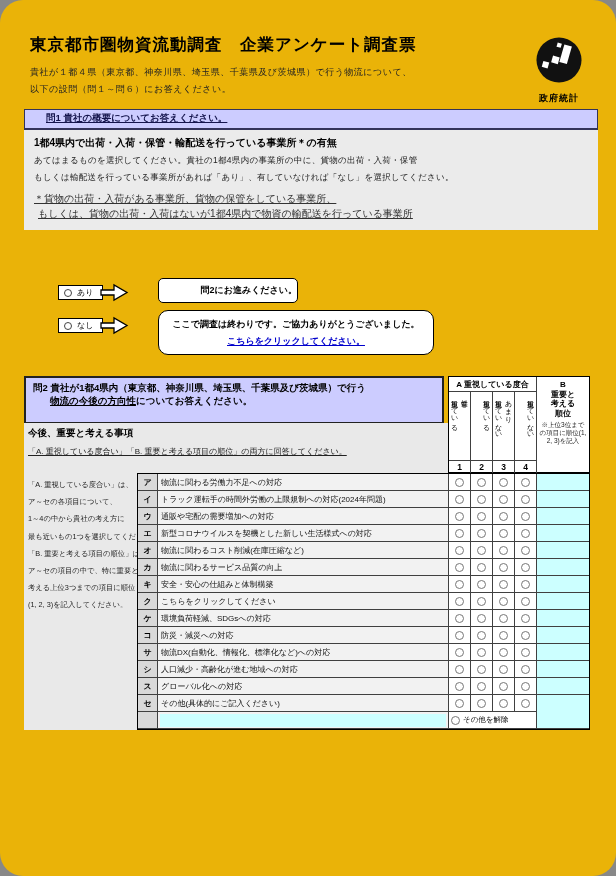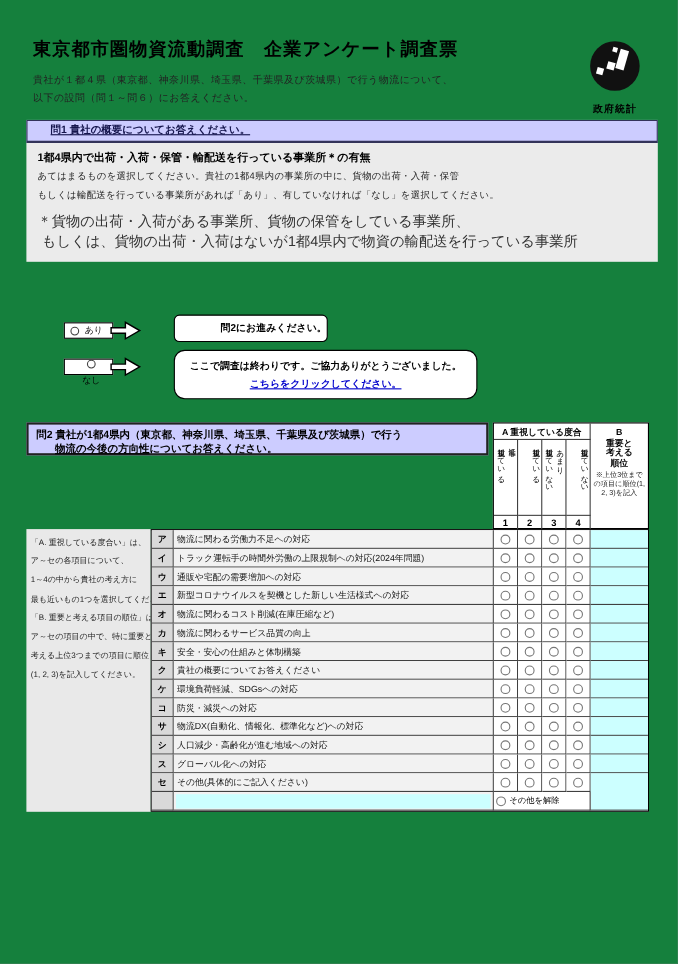--- a/index.html
+++ b/index.html
@@ -1,19 +1,19 @@
 <!DOCTYPE html>
 <html><head>
 <meta charset="utf-8">
 <style>
   * { margin:0; padding:0; box-sizing:border-box; }
   body { background:#888; font-family:"Liberation Sans", sans-serif; }
   .page {
-    position:relative; width:616px; height:876px; background:#15803d;
-    margin:0 auto; overflow:hidden; color:#000;
+    position:relative; width:616px; height:876px; background:#eab308;
+    margin:0 auto; overflow:hidden; color:#000;border-radius:23px;
   }
 
   
   .doc-title { font-size:16.5px; font-weight:bold; margin:34px 0 10px 30px; letter-spacing:1px; }
   .intro { margin:0 0 4px 30px; font-size:9px; color:#222; letter-spacing:.5px; }
   .logo { position:absolute; right:28px; top:34px; width:58px; text-align:center; }
   .logo-label { font-size:9px; font-weight:bold; margin-top:2px; letter-spacing:1px; }
 
   
   .q-bar {
@@ -23,21 +23,21 @@
   }
   .q-bar .u { text-decoration:underline;padding-left:16px; }
 
   
   .grey-box {
     margin-left:24px; width:574px; background:#ebebeb;
     padding:6px 10px 9px;
   }
   .sub-bold { font-size:10px; font-weight:bold; color:#000; margin-bottom:5px; }
   .body-line { font-size:8.5px; color:#222; margin:5px 0; letter-spacing:.3px; }
-  .note-line { font-size:13px; color:#333; margin-top:8px; }
+  .note-line { font-size:10px; color:#333; margin-top:8px;text-decoration:underline; }
   .note-line2 { margin-top:1px; margin-left:4px; }
 
   
   .options-area { position:relative; height:90px; margin-left:24px;margin-top:47px; }
   .opt-box {
     position:absolute; left:34px; width:45px; height:15px; background:#fff;
     border:1px solid #000; display:flex; align-items:center; gap:5px;
     padding-left:5px; font-size:8px;
   }
   .radio {
@@ -55,21 +55,21 @@
   .end-box {
     position:absolute; left:134px; top:33px; width:276px; height:45px;
     border:1.5px solid #000; border-radius:10px; background:#fff;
     text-align:center; font-size:9px; font-weight:bold; padding-top:7px;
   }
   .end-box .link { display:inline-block; margin-top:4px; color:#0000cc; text-decoration:underline; cursor:pointer; }
 
   
   .q2 { position:relative; margin:9px 0 0 24px; width:566px; height:360px; }
   .q2-header {
-    position:absolute; left:0; top:0; width:420px; height:30px;
+    position:absolute; left:0; top:0; width:420px; height:48px;
     background:#ccccff; border:2px solid #222; padding:3px 7px;
     font-size:9.5px; font-weight:bold; line-height:13px; color:#000;
   }
   .q2-header .l2 { padding-left:17px; }
   .q2-header .u { text-decoration:underline; }
   .q2-subband {
     position:absolute; left:0; top:47px; width:424px; height:50px;
     background:#e9e9e9; padding:4px 4px 0;
   }
   .q2-subband .sub-bold { font-size:9.5px; margin-bottom:6px; }
@@ -153,40 +153,44 @@
       <span class="radio"></span>
       <span>あり</span>
     </div>
     <svg class="block-arrow" style="top:6px;" width="30" height="19" viewBox="0 0 30 19">
       <polygon points="1,7 14,7 14,2 27,9.5 14,17 14,12 1,12" fill="#fff" stroke="#000" stroke-width="1.3"></polygon>
     </svg>
     <div class="next-box">
       <span>問2にお進みください。</span>
     </div>
 
-    <div class="opt-box" style="top:41px;flex-direction:column;">
+    <div class="opt-box" style="top:41px;">
       <span class="radio"></span>
       <span>なし</span>
     </div>
     <svg class="block-arrow" style="top:39px;" width="30" height="19" viewBox="0 0 30 19">
       <polygon points="1,7 14,7 14,2 27,9.5 14,17 14,12 1,12" fill="#fff" stroke="#000" stroke-width="1.3"></polygon>
     </svg>
     <div class="end-box">
       <div>ここで調査は終わりです。ご協力ありがとうございました。</div>
       <a class="link">こちらをクリックしてください。</a>
     </div>
   </div>
 
   <div class="q2">
 
     <div class="q2-header">
       <div>問2 貴社が1都4県内（東京都、神奈川県、埼玉県、千葉県及び茨城県）で行う</div>
       <div class="l2"><span class="u">物流の今後の方向性</span><span>についてお答えください。</span></div>
     </div>
 
+    <div class="q2-subband">
+      <div class="sub-bold">今後、重要と考える事項</div>
+      <div class="sub-note">「A. 重視している度合い」「B. 重要と考える項目の順位」の両方に回答してください。</div>
+    </div>
 
     <div class="answer-header">
       <div class="ah ah-title">A 重視している度合</div>
       <div class="ah ah-vert">
           <span>非常に</span>
           <span>重視している</span>
         </div>
       <div class="ah ah-vert">
           <span>重視している</span>
           <span></span>
@@ -323,21 +327,21 @@
             <span class="radio"></span>
           </div>
           <div class="c rc">
             <span class="radio"></span>
           </div>
           <div class="c rc">
             <span class="radio"></span>
           </div>
           <div class="c bc"></div>
           <div class="c key">ク</div>
-          <div class="c lbl">貴社の概要についてお答えください</div>
+          <div class="c lbl">こちらをクリックしてください</div>
           <div class="c rc">
             <span class="radio"></span>
           </div>
           <div class="c rc">
             <span class="radio"></span>
           </div>
           <div class="c rc">
             <span class="radio"></span>
           </div>
           <div class="c rc">

